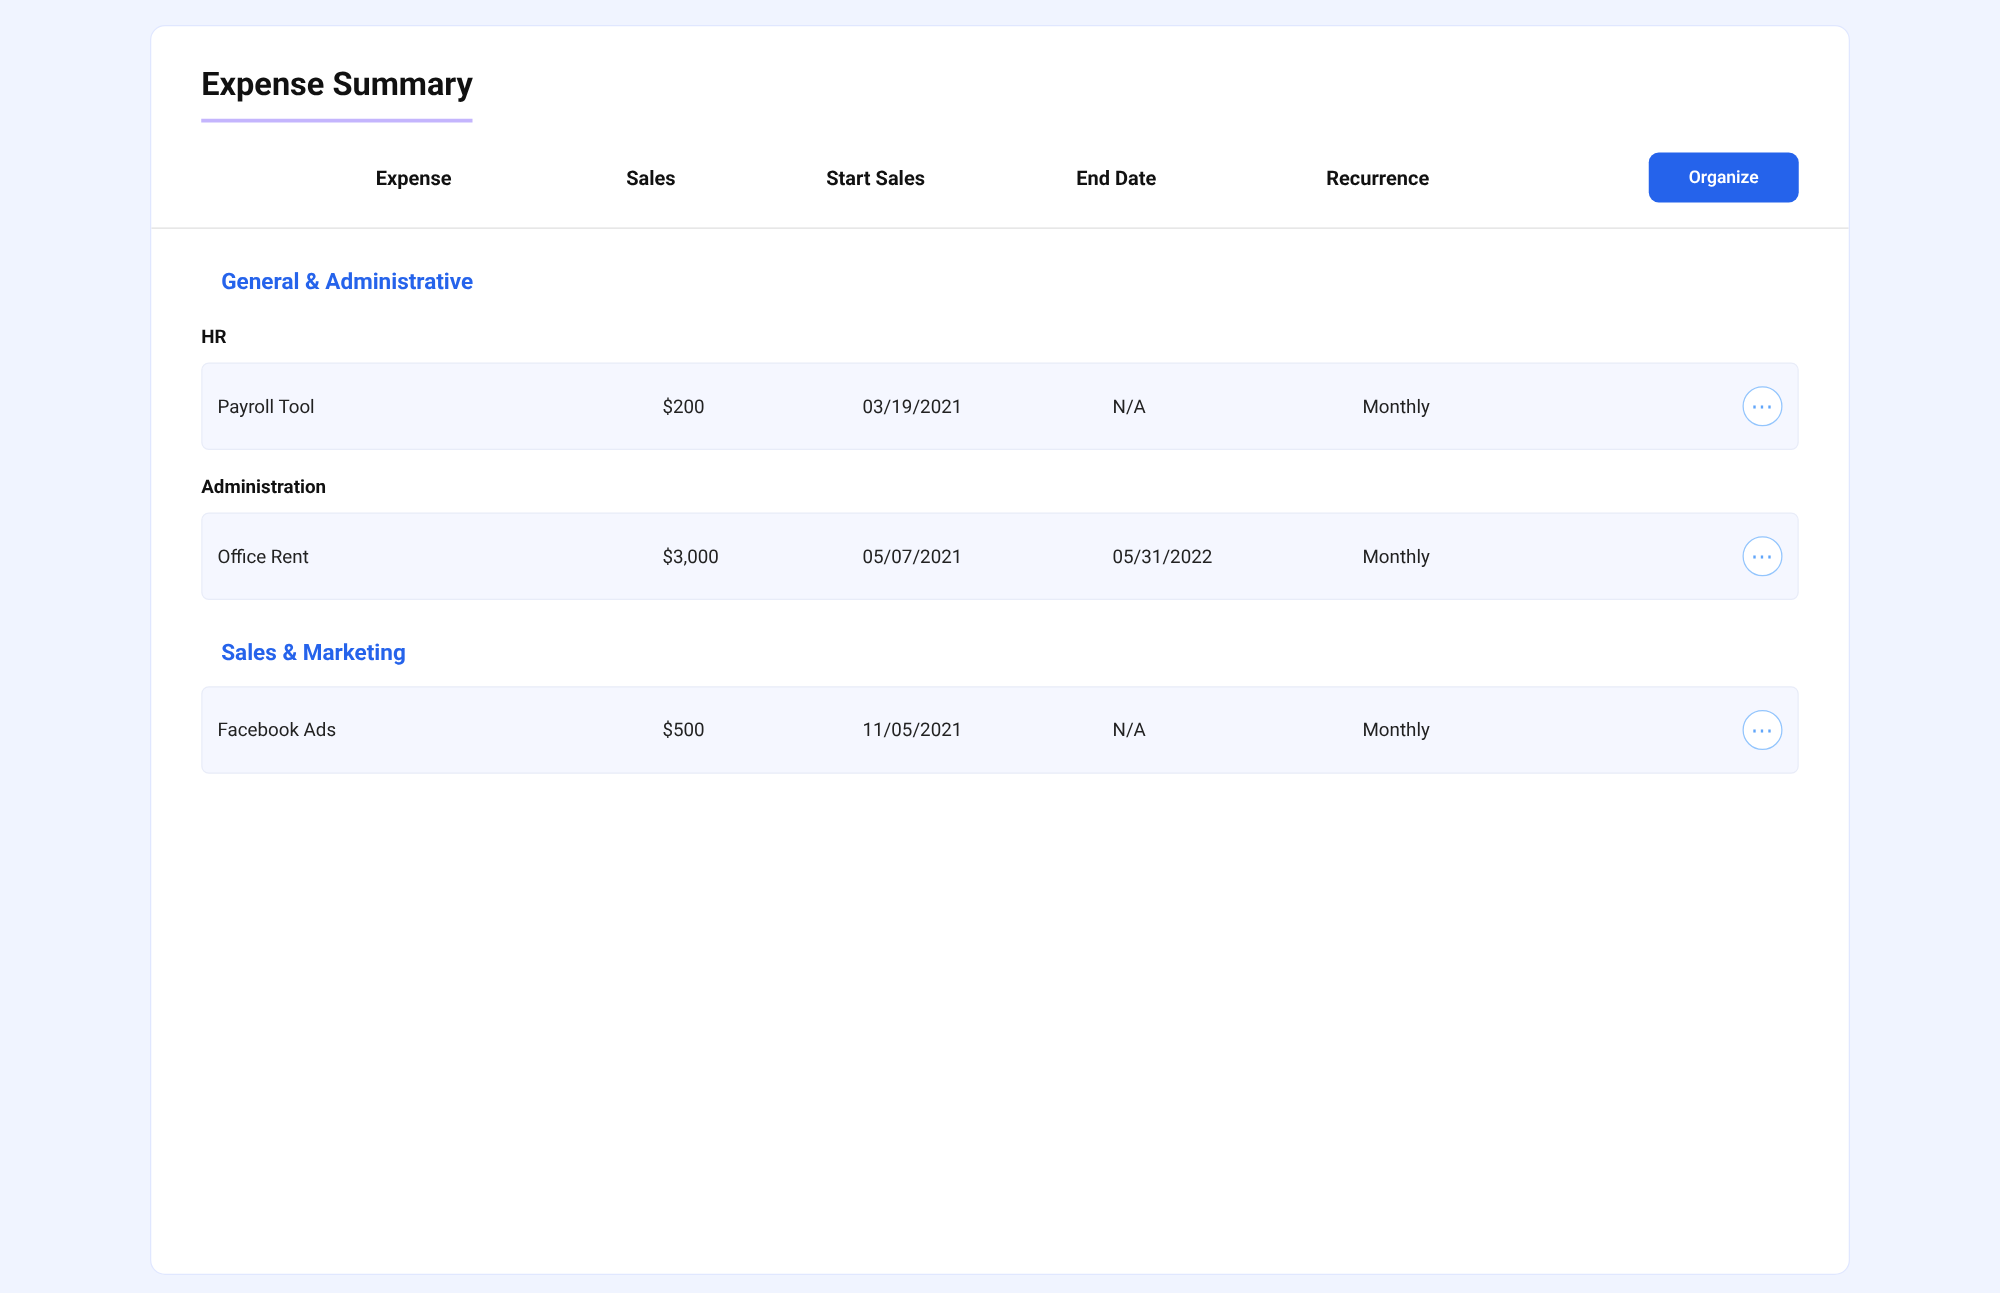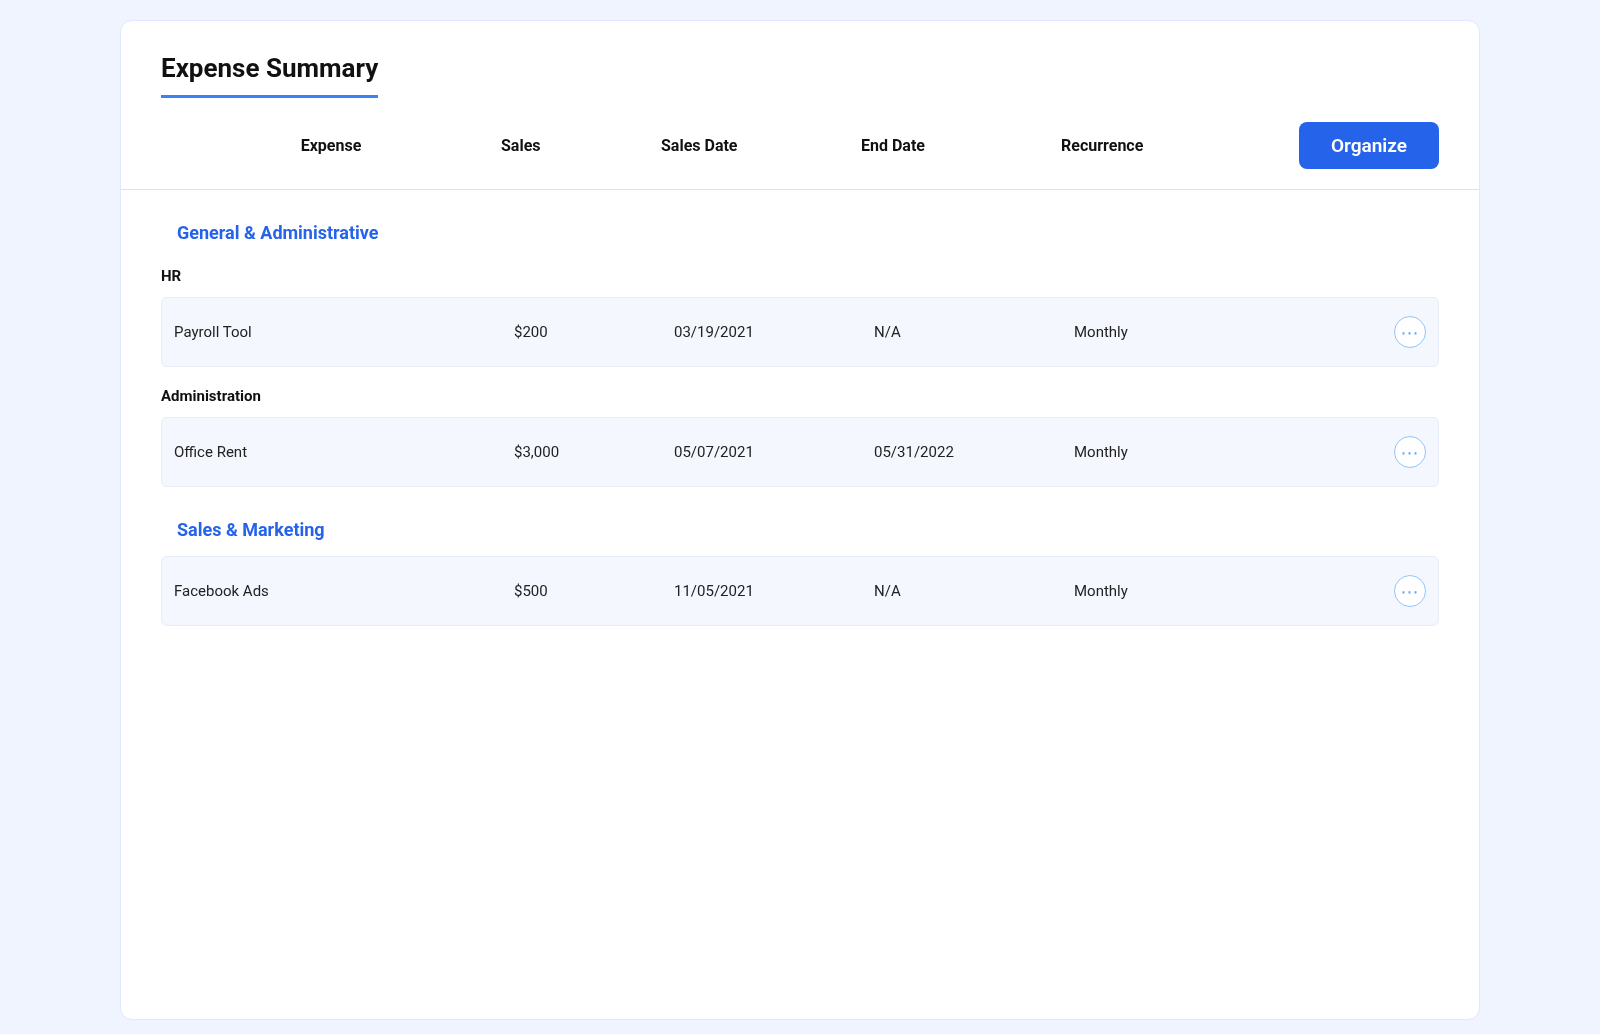--- a/index.html
+++ b/index.html
@@ -30,21 +30,21 @@
     .header-section {
       padding: 32px 40px 0 40px;
       border-bottom: 1.5px solid #e0e0e0;
     }
 
     .page-title {
       font-size: 26px;
       font-weight: 700;
       color: #111;
       padding-bottom: 12px;
-      border-bottom: 3px solid #3b82f6;
+      border-bottom: 3px solid #c4b5fd;
       display: inline-block;
       margin-bottom: 0;
     }
 
     .column-header-row {
       display: flex;
       align-items: center;
       padding: 24px 0 20px 0;
     }
 
@@ -89,21 +89,21 @@
       display: flex;
       justify-content: flex-end;
     }
 
     .organize-btn {
       background: #2563eb;
       color: #fff;
       border: none;
       border-radius: 8px;
       padding: 12px 32px;
-      font-size: 19px;
+      font-size: 14px;
       font-weight: 600;
       cursor: pointer;
       white-space: nowrap;
     }
 
     .content-section {
       padding: 0 40px;
     }
 
     .category-group {
@@ -138,20 +138,21 @@
     .expense-row .cell-expense {
       width: 340px;
       font-size: 15px;
       color: #222;
     }
 
     .expense-row .cell-budget {
       width: 160px;
       font-size: 15px;
       color: #222;
+      margin-left: 16px;
     }
 
     .expense-row .cell-start-date {
       width: 200px;
       font-size: 15px;
       color: #222;
     }
 
     .expense-row .cell-end-date {
       width: 200px;
@@ -194,21 +195,21 @@
 <body>
 
 <div class="container">
 
   <div class="header-section">
     <div class="page-title">Expense Summary</div>
 
     <div class="column-header-row">
       <div class="col-expense">Expense</div>
       <div class="col-budget">Sales</div>
-      <div class="col-start-date">Sales Date</div>
+      <div class="col-start-date">Start Sales</div>
       <div class="col-end-date">End Date</div>
       <div class="col-recurrence">Recurrence</div>
       <div class="col-actions">
         <button class="organize-btn">Organize</button>
       </div>
     </div>
   </div>
 
   <div class="content-section" id="categories-container">
   <div class="category-group">

